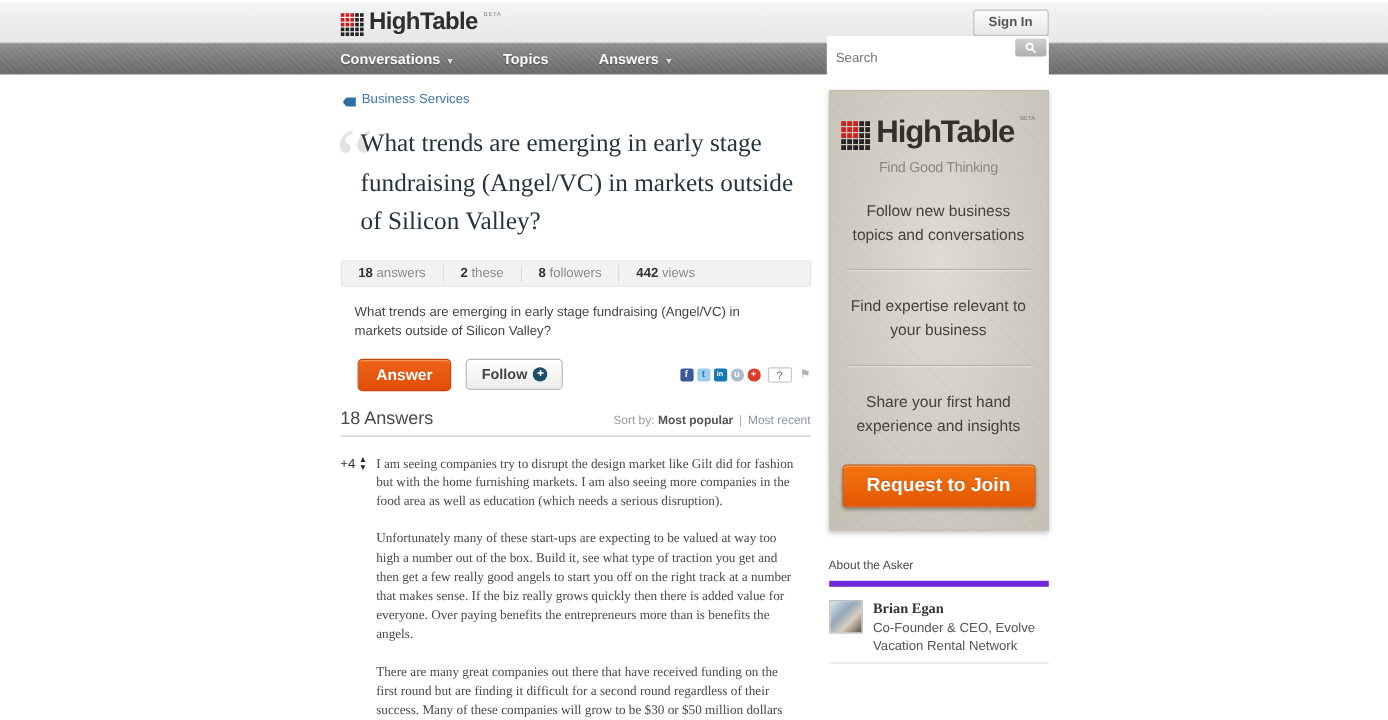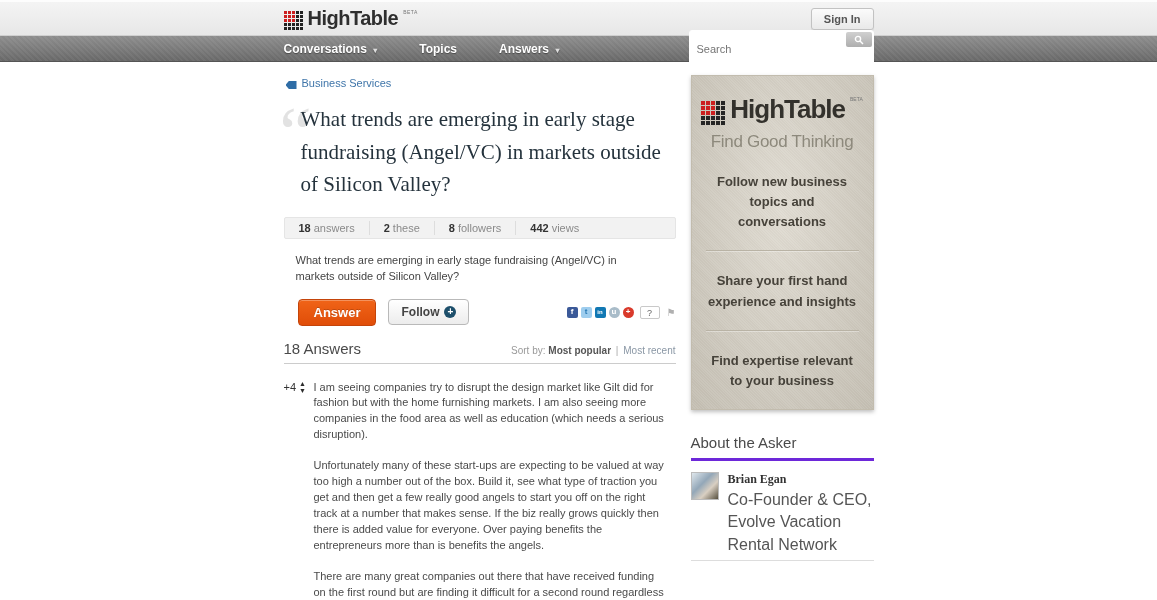--- a/index.html
+++ b/index.html
@@ -90,51 +90,51 @@
   .sort-box .pop { color:#555; font-weight:bold; cursor:pointer; }
   .sort-box .sep { color:#aaa; margin:0 2px; }
   .sort-box .rec { color:#8a97a5; cursor:pointer; }
 
   .answer { display:flex; padding-top:16px; }
   .vote-col { width:30px; flex:none; display:flex; gap:3px; padding-top:1px; }
   .vote-num { font-size:11px; color:#333; }
   .vote-arrows { display:flex; flex-direction:column; gap:1px; }
   .vote-arrows span { font-size:7px; color:#2b2b2b; line-height:6px; cursor:pointer; }
   .answer-body { flex:1; font-size:11px; color:#4a4a4a; line-height:1.45; }
-  .answer-body p { margin-bottom:15px; max-width:352px; }
+  .answer-body p { margin-bottom:15px; max-width:352px;font-family:Liberation Serif, serif; }
 
   
   .promo-card { background:
       radial-gradient(ellipse at 50% 40%, rgba(255,255,255,.25), rgba(0,0,0,.08)),
       repeating-linear-gradient(45deg, rgba(255,255,255,.06) 0 1px, rgba(0,0,0,.02) 1px 2px),
       #d6d0c3;
     border:1px solid #c2bcae; box-shadow:0 2px 4px rgba(0,0,0,.25);
     padding:20px 10px 18px; text-align:center; margin-bottom:24px; }
   .promo-brand { display:flex; justify-content:center; align-items:flex-start; gap:5px; }
   .promo-grid { display:grid; grid-template-columns:repeat(5,4px); grid-auto-rows:4px; gap:1px; margin-top:5px; }
   .promo-grid i { background:#262626; }
   .promo-grid i.r { background:#cc1f1f; }
   .promo-name { font-size:26px; font-weight:bold; color:#33312c; letter-spacing:-1px; line-height:1; }
   .promo-beta { font-size:5px; color:#777; }
-  .promo-tagline { font-size:17px; color:#8d897c; margin-top:7px; letter-spacing:-.3px; }
-  .promo-point { font-size:13px; font-weight:bold; color:#46423a; line-height:1.55; margin:20px 4px 0;
+  .promo-tagline { font-size:12px; color:#8d897c; margin-top:7px; letter-spacing:-.3px; }
+  .promo-point { font-size:13px; font-weight:normal; color:#46423a; line-height:1.55; margin:20px 4px 0;
     padding-bottom:18px; border-bottom:1px solid #b9b3a5; box-shadow:0 1px 0 rgba(255,255,255,.35); }
   .promo-point:last-of-type { border-bottom:none; box-shadow:none; padding-bottom:0; }
   .join-btn { margin-top:22px; width:100%; background:linear-gradient(#f4740f,#e35703);
     border:1px solid #c44d05; border-radius:4px; color:#fff; font-size:16px; font-weight:bold;
     padding:8px 0; cursor:pointer; text-shadow:0 -1px 0 rgba(0,0,0,.25);
     box-shadow:0 2px 3px rgba(0,0,0,.3), inset 0 1px 0 rgba(255,255,255,.35); }
 
-  .side-section-head { font-size:15px; color:#4a4a4a; padding-bottom:7px; border-bottom:3px solid #6d28d9; }
+  .side-section-head { font-size:10px; color:#4a4a4a; padding-bottom:7px; border-bottom:5px solid #6d28d9; }
   .asker { display:flex; padding:11px 0 4px; border-bottom:1px solid #ddd; margin-bottom:22px; }
   .avatar-md { width:28px; height:28px; flex:none; border:1px solid #bbb;
     background:linear-gradient(135deg,#dfe7ec 0%,#93a7b8 40%,#d9cfc2 65%,#57503f 100%); }
   .asker-info { margin-left:9px; }
   .asker-name { font-family:"Liberation Serif",serif; font-size:12px; font-weight:bold; color:#333; }
-  .asker-role { font-size:16px; color:#555; line-height:1.4; margin-top:2px; }
+  .asker-role { font-size:11px; color:#555; line-height:1.4; margin-top:2px; }
 </style>
 </head>
 <body>
 
 <div class="site-header">
   <div class="container">
     <div class="brand">
       <span class="brand-grid">
           <i class="r"></i>
           <i class="r"></i>
@@ -289,22 +289,23 @@
               <i></i>
               <i></i>
               <i></i>
               <i></i>
             </span>
           <span class="promo-name">HighTable</span>
           <span class="promo-beta">BETA</span>
         </div>
         <div class="promo-tagline">Find Good Thinking</div>
         <div class="promo-point">Follow new business topics and conversations</div>
+        <div class="promo-point">Find expertise relevant to your business</div>
         <div class="promo-point">Share your first hand experience and insights</div>
-        <div class="promo-point">Find expertise relevant to your business</div>
+        <button class="join-btn">Request to Join</button>
       </div>
 
       <div class="side-section-head">About the Asker</div>
       <div class="asker">
         <div class="avatar-md"></div>
         <div class="asker-info">
           <div class="asker-name">Brian Egan</div>
           <div class="asker-role">Co-Founder &amp; CEO,  Evolve Vacation Rental Network</div>
         </div>
       </div>

